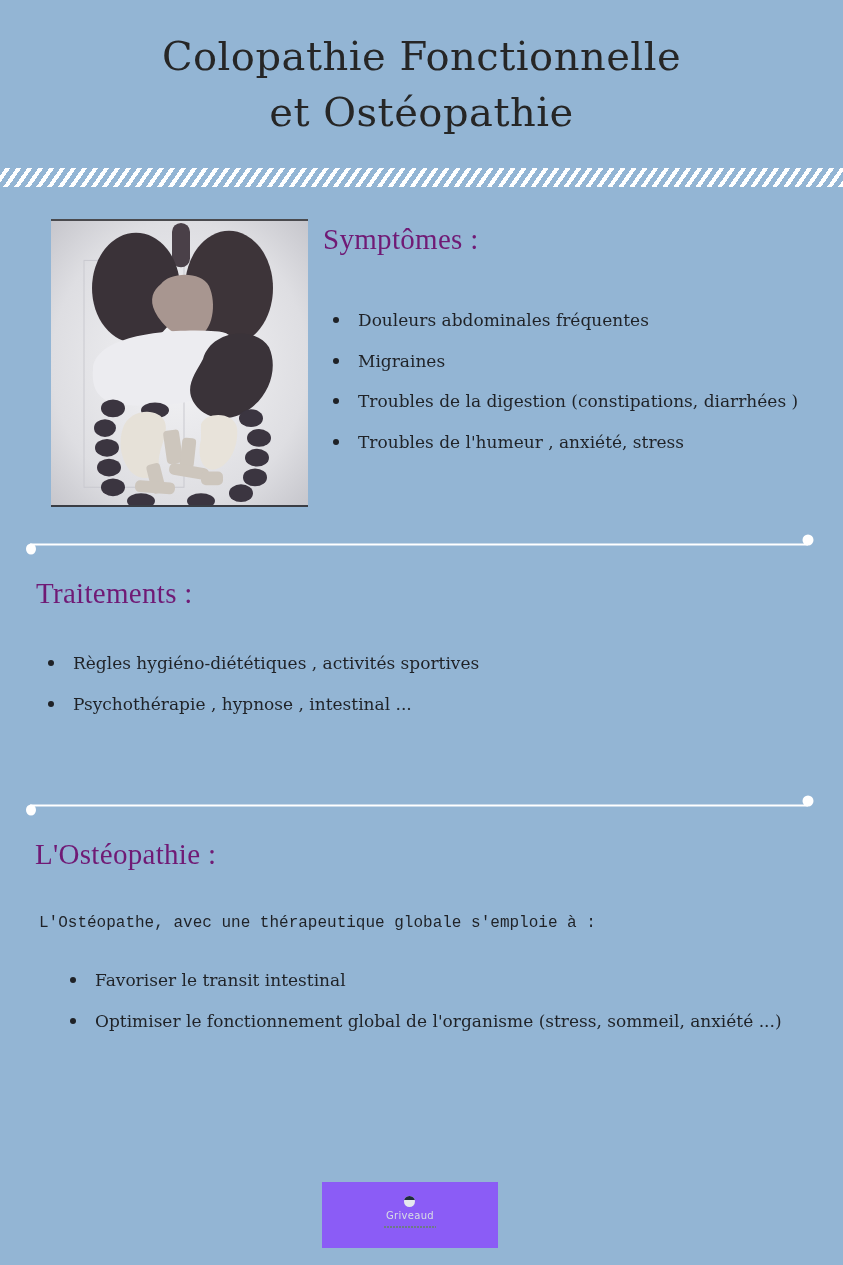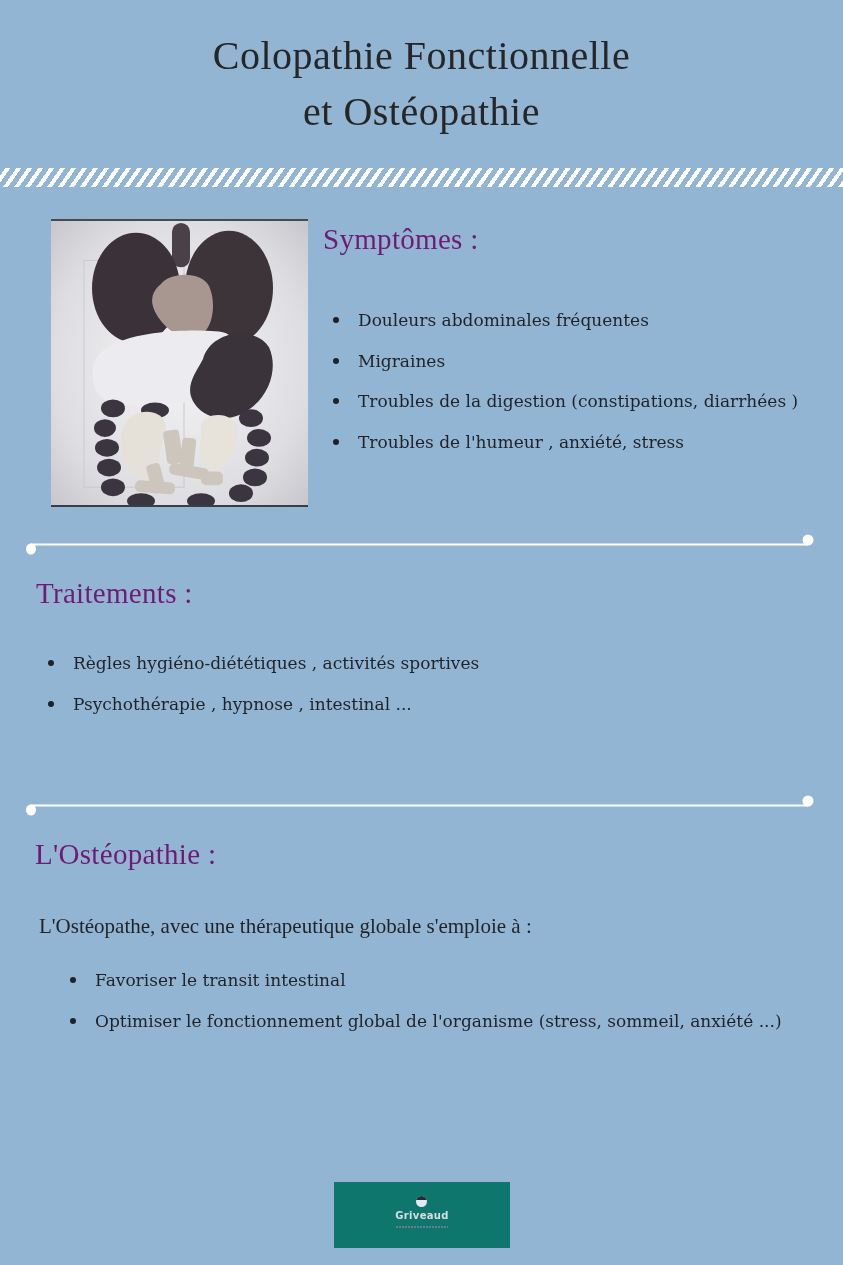--- a/index.html
+++ b/index.html
@@ -12,21 +12,21 @@
     color: #1f2227;
   }
   .title {
     position: absolute; left: 0; right: 0; top: 28px;
     text-align: center;
     font-family: "DejaVu Serif", serif;
     font-size: 40px; line-height: 56px;
     color: #262626;
     letter-spacing: 0.5px;
   }
-  .title div { white-space: nowrap; font-family: Liberation Serif, serif; }
+  .title div { white-space: nowrap; }
   .stripes {
     position: absolute; left: 0; right: 0; top: 168px; height: 19px;
     background: repeating-linear-gradient(
       -55deg,
       #ffffff 0px, #ffffff 4px,
       #93b5d4 4px, #93b5d4 9px
     );
   }
   .photo {
     position: absolute; left: 51px; top: 219px; width: 257px; height: 288px;
@@ -57,27 +57,26 @@
     width: 6px; height: 6px; margin-top: -3px; border-radius: 50%;
     background: #1f2227;
   }
   .sym li { height: 40.5px; line-height: 40.5px; }
   .trt li { height: 40.5px; line-height: 40.5px; }
   .ost li { height: 40.5px; line-height: 40.5px; }
   .ost li.wrap { height: auto; line-height: 40.5px; white-space: normal; width: 700px; }
   .divider { position: absolute; left: 0; width: 843px; height: 24px; }
   .intro {
     position: absolute; left: 39px; top: 914px;
-    font-size: 21px; color: #1f2227; white-space: nowrap;
-    font-family: Liberation Serif, serif;
+    font-size: 16px; color: #1f2227; white-space: nowrap;
+    font-family: Liberation Mono, monospace;
   }
   .logo {
-    position: absolute; left: 334px; top: 1182px; width: 176px; height: 66px;
-    background: #0f766e;
-    font-weight: bold;
+    position: absolute; left: 322px; top: 1182px; width: 176px; height: 66px;
+    background: #8b5cf6;
   }
   .logo-mark {
     position: absolute; left: 82px; top: 14px; width: 11px; height: 11px;
     border-radius: 50%; background: #e6e9ee; overflow: hidden;
   }
   .logo-mark::after {
     content: ""; position: absolute; left: 0; right: 0; top: 0; height: 4px; background: #1f2d3b;
   }
   .logo-name {
     position: absolute; left: 0; right: 0; top: 28px; text-align: center;

